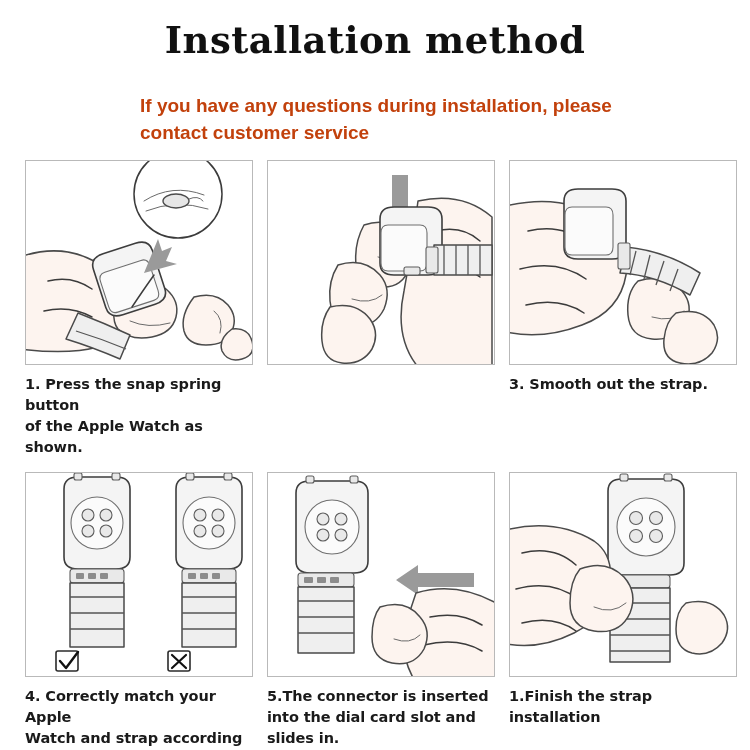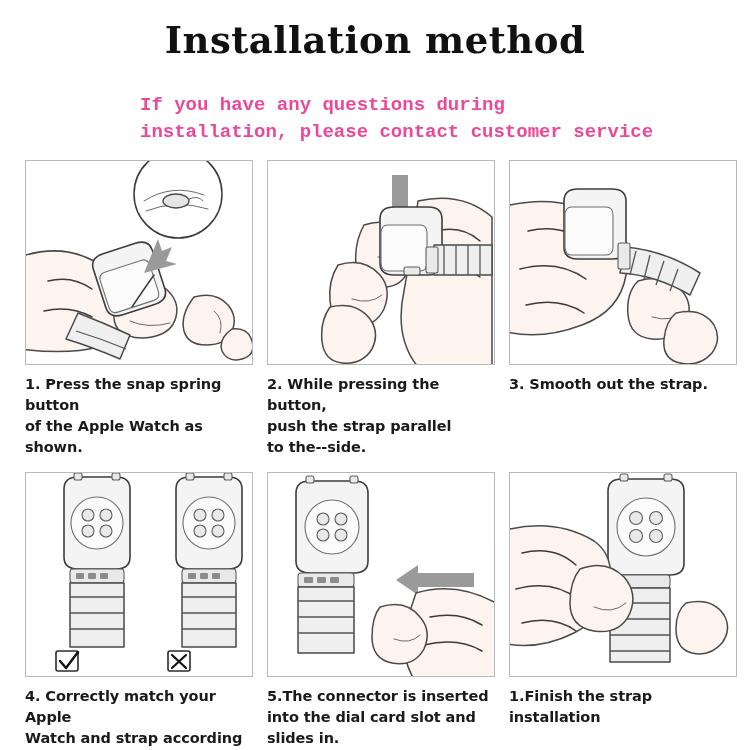--- a/index.html
+++ b/index.html
@@ -30,25 +30,25 @@
     font-weight: bold;
     font-size: 37px;
     color: #111111;
     letter-spacing: 0.5px;
   }
   .subtitle {
     position: absolute;
     left: 140px;
     top: 92px;
     width: 520px;
-    font-family: Liberation Mono, monospace;
+    font-family: Liberation Sans, sans-serif;
     font-weight: bold;
     font-size: 19px;
     line-height: 27px;
-    color: #ec4899;
+    color: #c2410c;
   }
   
   .grid {
     position: absolute;
     left: 18px;
     top: 160px;
     width: 714px;
   }
   .row {
     display: flex;
@@ -161,23 +161,20 @@
             <path class="watch" d="M112 58 q0 -12 14 -12 l34 0 q14 0 14 12 l0 44 q0 12 -14 12 l-34 0 q-14 0 -14 -12 z"></path>
             <path class="watchin" d="M120 64 l32 0 q7 0 7 8 l0 30 q0 8 -7 8 l-32 0 q-7 0 -7 -8 l0 -30 q0 -8 7 -8 z"></path>
             <rect x="136" y="106" width="16" height="8" rx="2" class="dot"></rect>
 
             <path class="band" d="M166 84 l58 0 l0 30 l-58 0 z"></path>
             <path class="bandlight" d="M176 84 l0 30 M188 84 l0 30 M200 84 l0 30 M212 84 l0 30"></path>
 
             <rect x="158" y="86" width="12" height="26" rx="2" class="dot"></rect>
           </svg>
         </div>
-        <div class="caption">2. While pressing the button,
-  push the strap parallel
-  to the--side.</div>
       </div>
 
       <div class="cell">
         <div class="panel">
           <svg width="228" height="205" viewBox="0 0 228 205">
 
             <path class="skin" d="M-8 46 q60 -16 104 14 q26 20 20 54 q-6 36 -44 50 q-42 16 -80 6 z"></path>
             <path class="ln" d="M18 70 q34 -8 58 12"></path>
             <path class="ln" d="M10 108 q38 -10 66 10"></path>
             <path class="ln" d="M16 144 q34 -8 58 8"></path>

